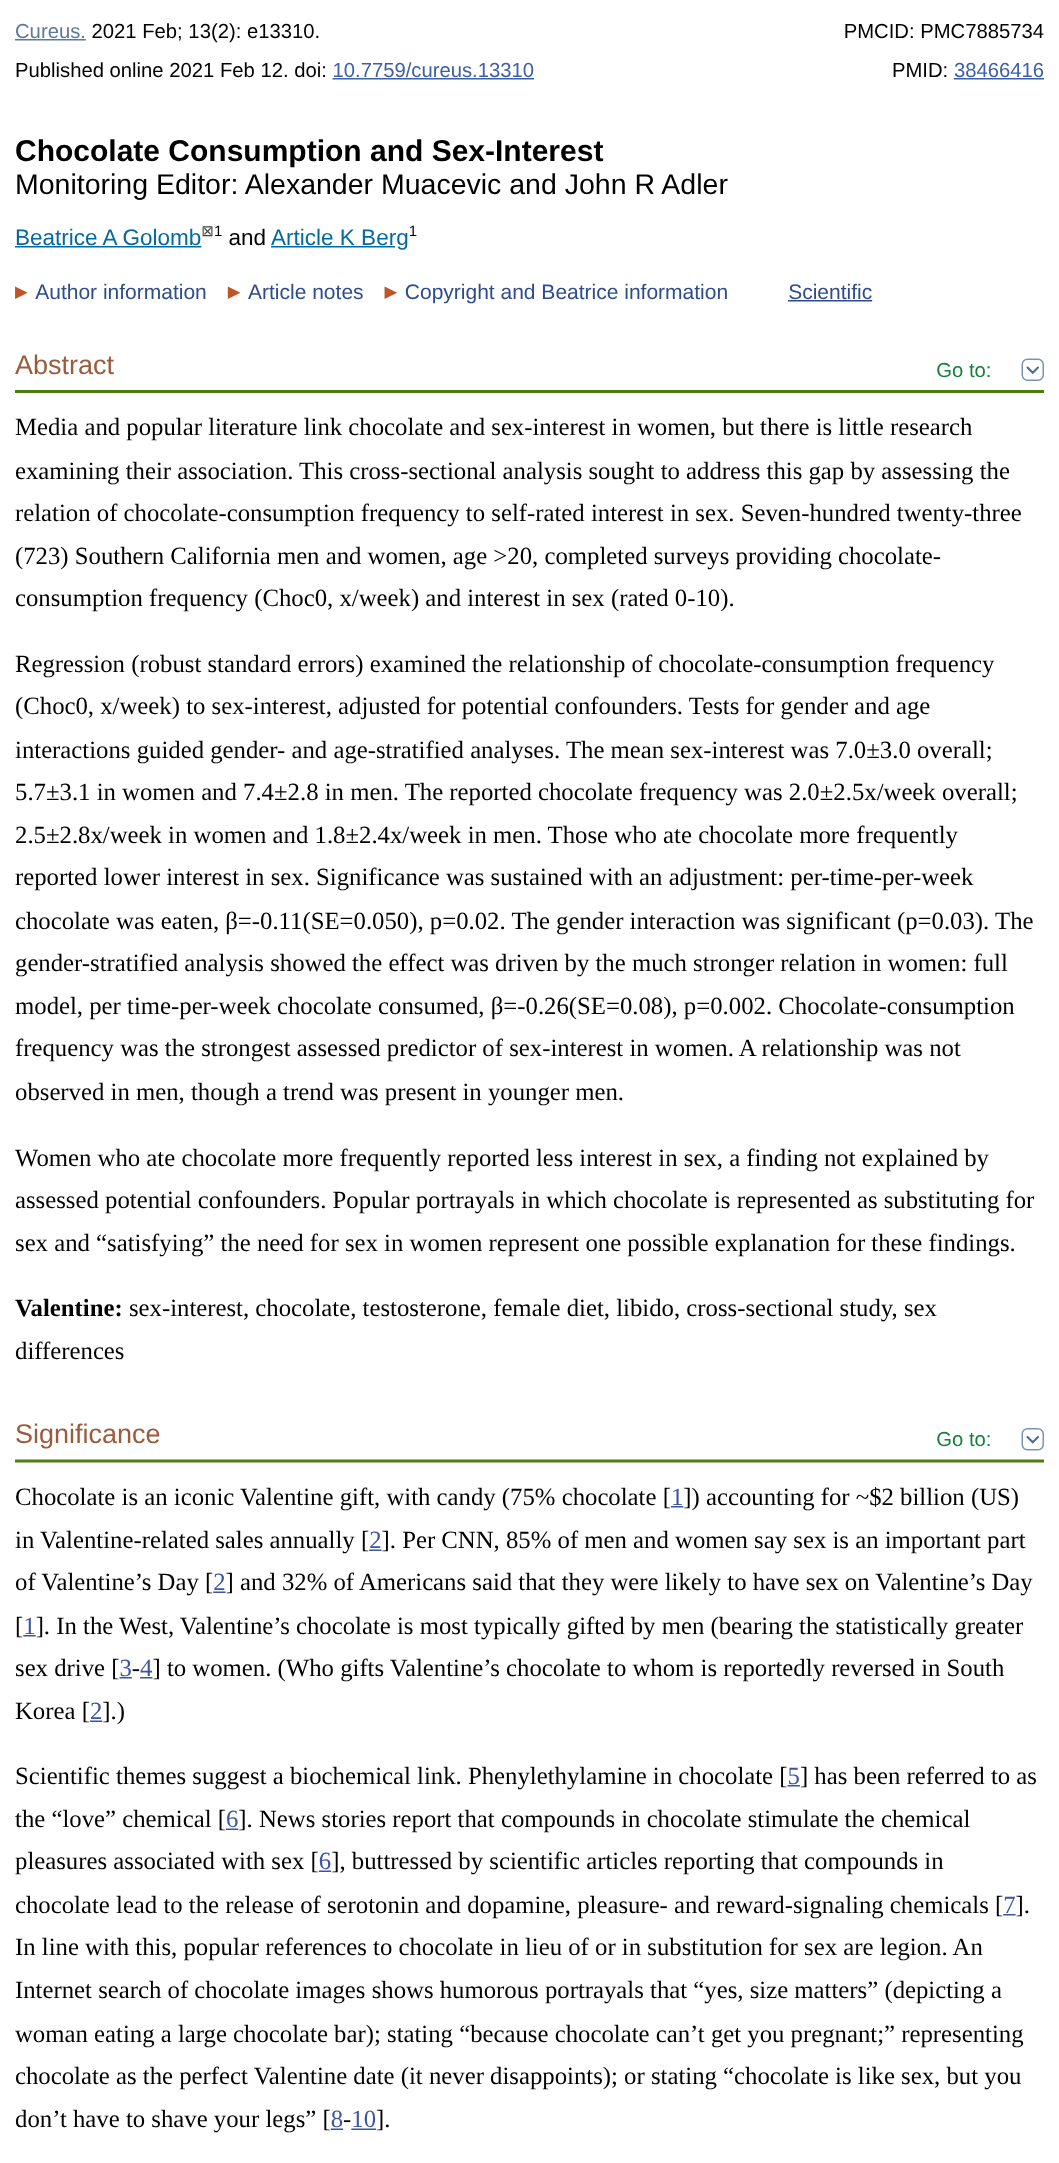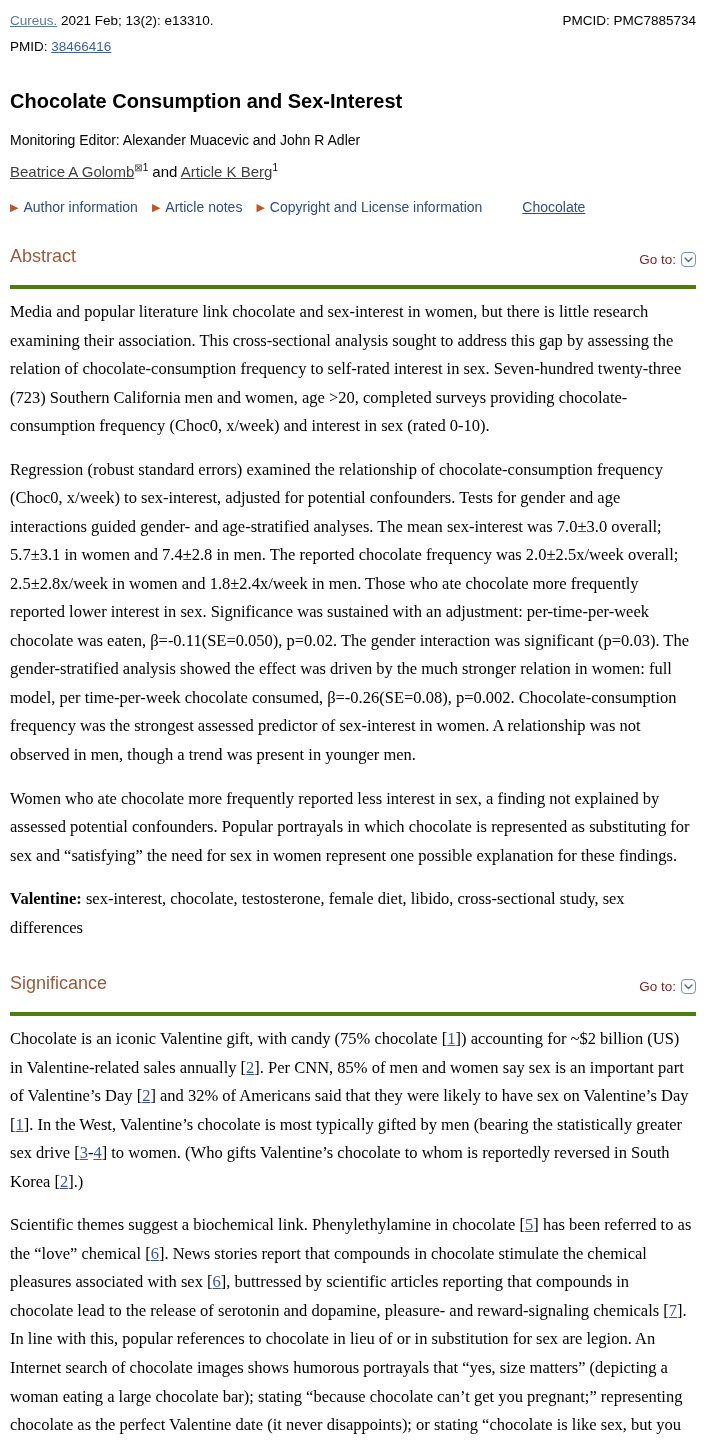--- a/index.html
+++ b/index.html
@@ -9,37 +9,37 @@
   a { cursor:pointer; text-decoration:underline; }
 
   
   .fm-head { font-size:13.5px; line-height:26px; }
   .fm-row { display:flex; justify-content:space-between; }
   .journal-link { color:#5b7a9b; }
   .doi-link, .pmid-link { color:#3d5fa6; }
   .fm-plain { color:#000; }
 
   h1.article-title { font-size:20px; font-weight:700; margin:30px 0 0 0; letter-spacing:0; }
-  .editor-line { font-size:14px; margin-top:19px; }
+  .editor-line { font-size:19px; }
   .authors-line { font-size:15px; margin-top:15px; }
-  .authors-line a { color:#404040; }
+  .authors-line a { color:#0369a1; }
   .authors-line sup { font-size:10px; line-height:0; }
   .mail-icon { font-size:10px; color:#444; font-style:normal; }
 
   .nav-line { font-size:14px; margin-top:19px; display:flex; align-items:center; }
   .nav-item { color:#2e4c8a; text-decoration:none; margin-right:14px; display:inline-flex; align-items:center; }
   .nav-arrow { color:#c0552a; font-size:11px; margin-right:5px; }
   .disclaimer-link { color:#2e4c8a; margin-left:26px; }
 
   section.article-section { margin-top:31px; }
   .sec-head { display:flex; justify-content:space-between; align-items:flex-end;
-              border-bottom:4px solid #4d7c0f; padding-bottom:18px; }
+              border-bottom:2px solid #4d7c0f; padding-bottom:6px; }
   h2.sec-title { font-size:18px; font-weight:400; color:#9b5b3d; margin:0;
                  font-family:"Liberation Sans", sans-serif; }
-  .goto { font-size:13.5px; color:#7f1d1d; display:inline-flex; align-items:center; gap:5px; text-decoration:none; }
+  .goto { font-size:13.5px; color:#15803d; display:inline-flex; align-items:center; gap:20px; text-decoration:none; }
   .goto-box { width:15px; height:15px; border:1px solid #7a93b4; border-radius:4px;
               display:inline-flex; align-items:center; justify-content:center; box-sizing:border-box; }
 
   .sec-body { font-family:"Liberation Serif", serif; font-size:16.5px; line-height:1.73; }
   .sec-body p { margin:15px 0; }
   .sec-body .paras p:first-child { margin-top:9px; }
   a.ref { color:#3b55a0; }
   .keywords b { font-weight:700; }
 </style>
 </head>
@@ -48,20 +48,23 @@
 <div class="page">
 
   <header class="fm-head">
     <div class="fm-row">
       <div>
         <a class="journal-link">Cureus.</a><span class="fm-plain"> 2021 Feb; 13(2): e13310.</span>
       </div>
       <div class="fm-plain">PMCID: PMC7885734</div>
     </div>
     <div class="fm-row">
+      <div>
+        <span class="fm-plain">Published online 2021 Feb 12. doi: </span><a class="doi-link">10.7759/cureus.13310</a>
+      </div>
       <div>
         <span class="fm-plain">PMID: </span><a class="pmid-link">38466416</a>
       </div>
     </div>
   </header>
 
   <h1 class="article-title">Chocolate Consumption and Sex-Interest</h1>
 
   <div class="editor-line">Monitoring Editor: Alexander Muacevic and John R Adler</div>
 
@@ -73,23 +76,23 @@
     <a class="nav-item">
         <span class="nav-arrow">▶</span>
         <span>Author information</span>
       </a>
     <a class="nav-item">
         <span class="nav-arrow">▶</span>
         <span>Article notes</span>
       </a>
     <a class="nav-item">
         <span class="nav-arrow">▶</span>
-        <span>Copyright and License information</span>
+        <span>Copyright and Beatrice information</span>
       </a>
-    <a class="disclaimer-link">Chocolate</a>
+    <a class="disclaimer-link">Scientific</a>
   </div>
 
   <section class="article-section">
     <div class="sec-head">
       <h2 class="sec-title">Abstract</h2>
       <a class="goto">
         <span>Go to:</span>
         <span class="goto-box">
           <svg width="9" height="6" viewBox="0 0 9 6">
               <path d="M1 1 L4.5 4.5 L8 1" stroke="#4c6b9b" stroke-width="1.4" fill="none" stroke-linecap="round"></path>

